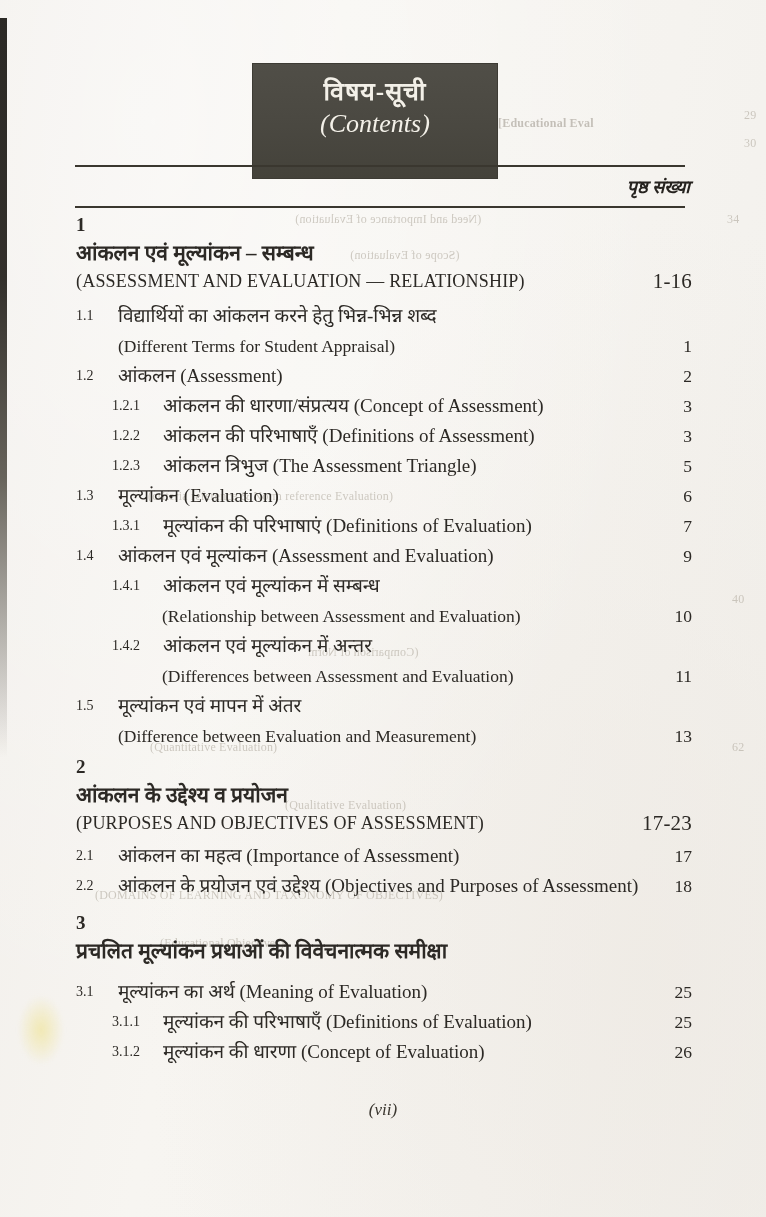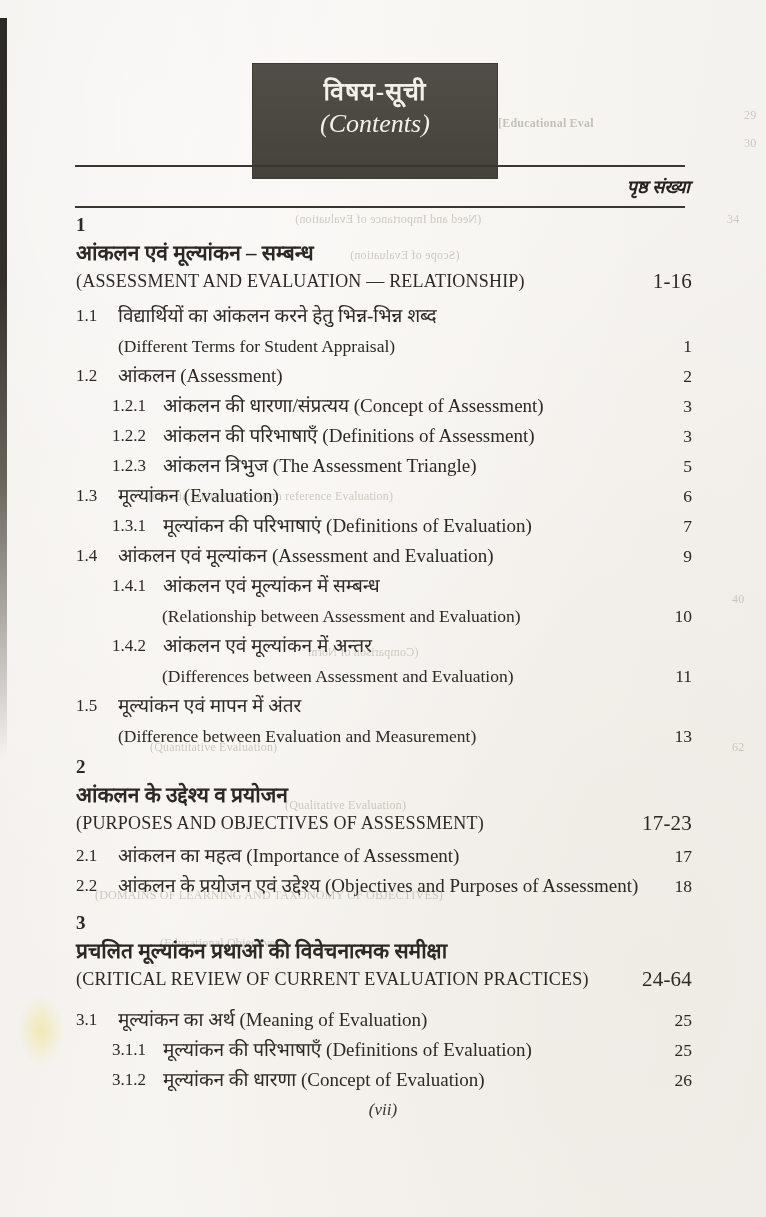--- a/index.html
+++ b/index.html
@@ -45,21 +45,21 @@
   .rule{position:absolute;left:75px;width:610px;height:2px;background:#3a372f;}
   .rule-top{top:165px;}
   .rule-bottom{top:206px;}
   .col-header{
     position:absolute;right:76px;top:174px;font-weight:bold;font-style:italic;
     font-size:18px;color:#26231f;
   }
   
   .toc{position:absolute;left:76px;top:212px;width:616px;}
   .row{position:relative;}
-  .row .num{position:absolute;left:0;top:0;font-size:17px;}
+  .row .num{position:absolute;left:0;top:0;font-size:14px;}
   .row .pg{position:absolute;right:0;top:0;font-size:17.5px;}
   .row.chnum{height:28px;font-weight:bold;font-size:19px;line-height:26px;}
   .row.chhi{height:28px;font-weight:bold;font-size:21px;line-height:27px;}
   .row.chen{height:28px;font-size:18px;line-height:26px;letter-spacing:.2px;}
   .row.chen .pg{font-size:21px;line-height:26px;}
   .row.e1,.row.e2,.row.c1,.row.c2{height:30px;font-size:19px;line-height:28px;}
   .row.c1,.row.c2{font-size:17.5px;}
   .row.e1 .txt{margin-left:42px;display:block;}
   .row.c1 .txt{margin-left:42px;display:block;}
   .row.e2 .num{left:36px;}
@@ -185,21 +185,20 @@
         <span class="txt">आंकलन का महत्व (Importance of Assessment)</span>
         <span class="pg">17</span>
       </div>
       <div class="row e1">
         <span class="num">2.2</span>
         <span class="txt">आंकलन के प्रयोजन एवं उद्देश्य (Objectives and Purposes of Assessment)</span>
         <span class="pg">18</span>
       </div>
       <div class="row chnum" style="margin-top: 8px;"><span class="txt">3</span></div>
       <div class="row chhi"><span class="txt">प्रचलित मूल्यांकन प्रथाओं की विवेचनात्मक समीक्षा</span></div>
-      <div class="row chen"><span class="txt">(CRITICAL REVIEW OF CURRENT EVALUATION PRACTICES)</span><span class="pg">24-64</span></div>
       <div class="row e1" style="margin-top: 12px;">
         <span class="num">3.1</span>
         <span class="txt">मूल्यांकन का अर्थ (Meaning of Evaluation)</span>
         <span class="pg">25</span>
       </div>
       <div class="row e2">
         <span class="num">3.1.1</span>
         <span class="txt">मूल्यांकन की परिभाषाएँ (Definitions of Evaluation)</span>
         <span class="pg">25</span>
       </div>

